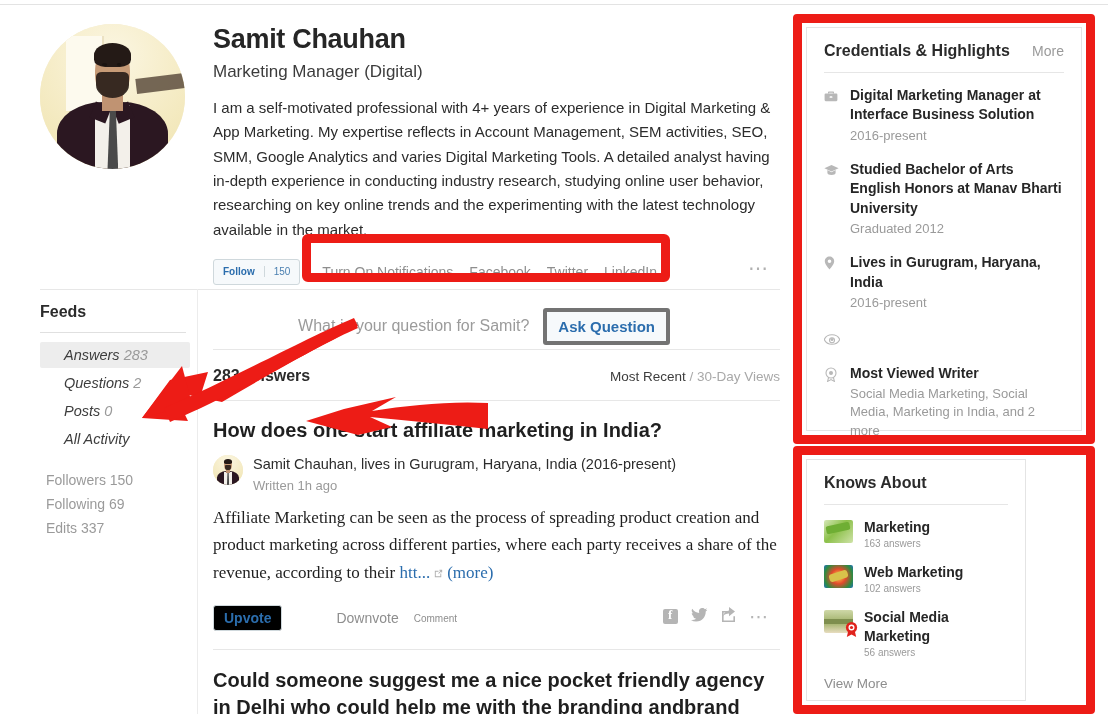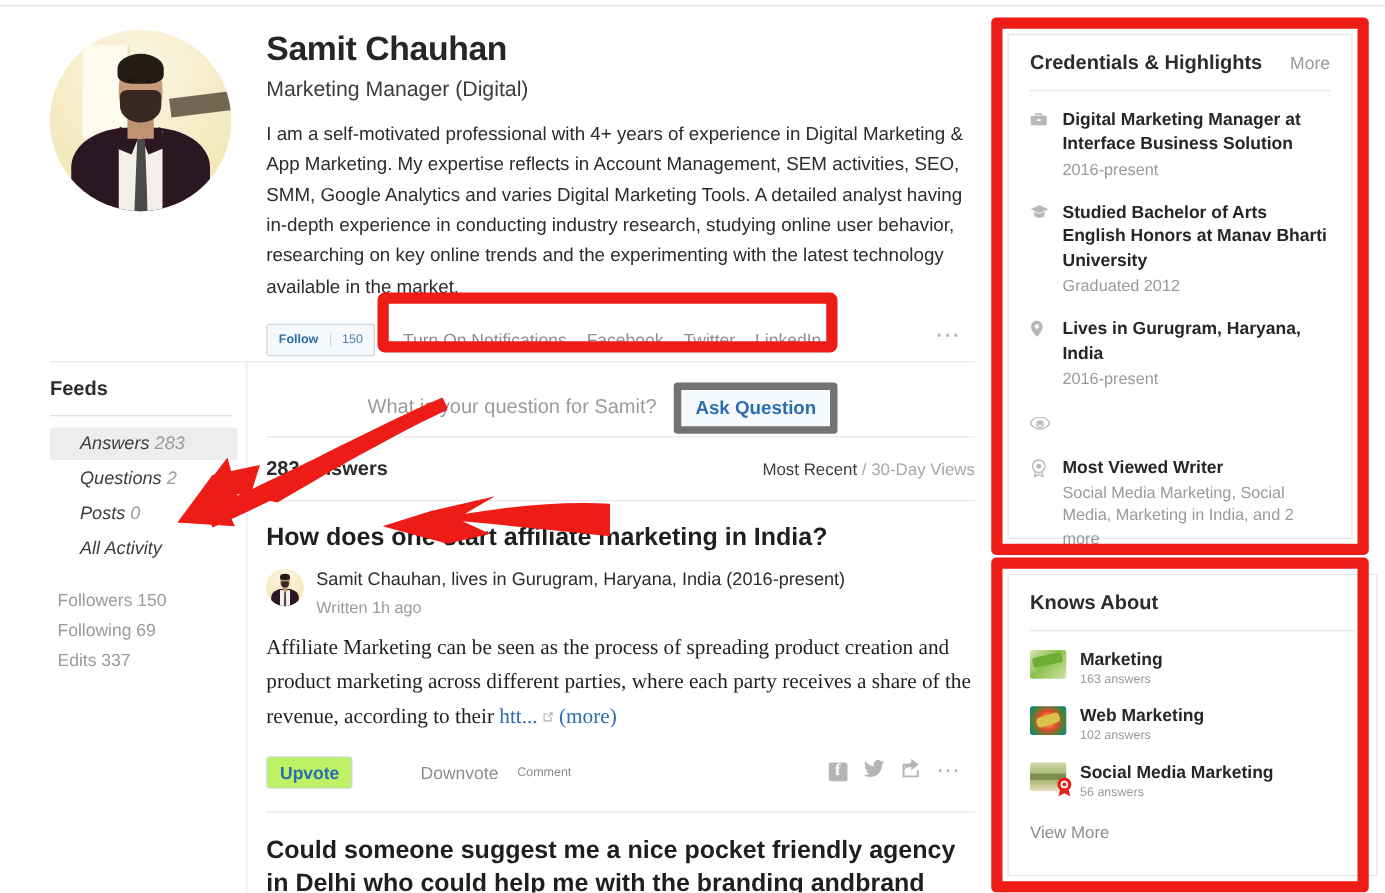--- a/index.html
+++ b/index.html
@@ -89,21 +89,21 @@
   .sb-stats { margin-top:16px; }
   .sb-stat { font-size:14px; color:#9a9a9a; padding:4px 6px; }
 
   
   .vrule { position:absolute; left:197px; top:289px; width:1px; height:425px; background:#ececec; }
   .main { position:absolute; left:213px; top:303px; width:567px; }
 
   .ask-row { display:flex; align-items:center; justify-content:flex-end;
     gap:14px; height:46px; padding-right:110px; }
   .ask-prompt { font-size:16px; color:#9b9b9b; }
-  .ask-btn { border:6px solid #737373; border-radius:3px; background:#f6f9fb;
+  .ask-btn { border:4px solid #737373; border-radius:3px; background:#f6f9fb;
     color:#2b6dad; font-weight:bold; font-size:15px; padding:6px 11px; }
 
   .rule { height:1px; background:#e7e7e7; }
   .answers-head { display:flex; align-items:baseline; justify-content:space-between;
     padding:17px 0 15px; }
   .answers-count { font-size:16px; font-weight:bold; color:#2b2b2b; }
   .sortbar { font-size:13.5px; color:#3d3d3d; }
   .sortbar .sep, .sortbar .alt { color:#a8a8a8; }
 
   .answer { padding-top:16px; }
@@ -113,39 +113,39 @@
     position:relative; background:#f5efd8; }
   .byline-txt { font-size:14.5px; color:#2c2c2c; line-height:1.35; }
   .byline-sub { font-size:13px; color:#9a9a9a; margin-top:3px; }
   .a-body { font-family:"Liberation Serif", serif; font-size:17px; color:#1f1f1f;
     line-height:1.62; margin-top:11px; }
   .a-body .lnk { color:#2b6dad; }
   .a-body .more { color:#2b6dad; }
   .ext-ico { display:inline-block; vertical-align:middle; margin:0 3px; }
 
   .a-actions { display:flex; align-items:center; margin-top:17px; position:relative; height:28px; }
-  .upvote { border:1px solid #cfd8dc; border-radius:3px; background:#bef264;
+  .upvote { border:1px solid #cfd8dc; border-radius:3px; background:#000000;
     color:#2b6dad; font-weight:bold; font-size:14px; padding:4px 10px; }
   .dv { font-size:14px; color:#8e8e8e; margin-left:15px;padding-left:39px; }
   .cmt { font-size:10px; color:#8e8e8e; margin-left:15px; }
   .share-icons { position:absolute; right:10px; top:3px; display:flex;
     align-items:center; gap:13px; color:#b5b5b5; }
   .fb-sq { width:15px; height:15px; background:#b5b5b5; border-radius:2px;
     position:relative; }
   .fb-sq::after { content:"f"; position:absolute; left:5px; top:-2px; color:#fff;
     font-size:13px; font-weight:bold; font-family:"Liberation Serif", serif; }
   .dots3 { font-size:19px; letter-spacing:2px; line-height:10px; color:#b5b5b5; }
 
   .a-sep { height:1px; background:#e7e7e7; margin-top:17px; }
   .q2 { font-size:20px; font-weight:bold; color:#1f1f1f; line-height:1.33; padding-top:17px; }
 
   
   .rail-card { position:absolute; background:#fff; border:1px solid #e4e4e4; }
   .card-cred { left:806px; top:27px; width:276px; height:404px; }
-  .card-knows { left:806px; top:459px; width:296px; height:242px; }
+  .card-knows { left:806px; top:459px; width:220px; height:242px; }
   .hl-box { position:absolute; border:9px solid #ed1c16; border-radius:4px;
     pointer-events:none; z-index:4; }
   .hl-cred { left:793px; top:14px; width:302px; height:430px; }
   .hl-knows { left:793px; top:446px; width:302px; height:268px; }
 
   .card-pad { padding:14px 17px 0; }
   .card-head { display:flex; align-items:baseline; justify-content:space-between; }
   .card-title { font-size:16px; font-weight:bold; color:#2b2b2b; }
   .card-more { font-size:14px; color:#9a9a9a; }
   .card-rule { height:1px; background:#e6e6e6; margin-top:12px; }

